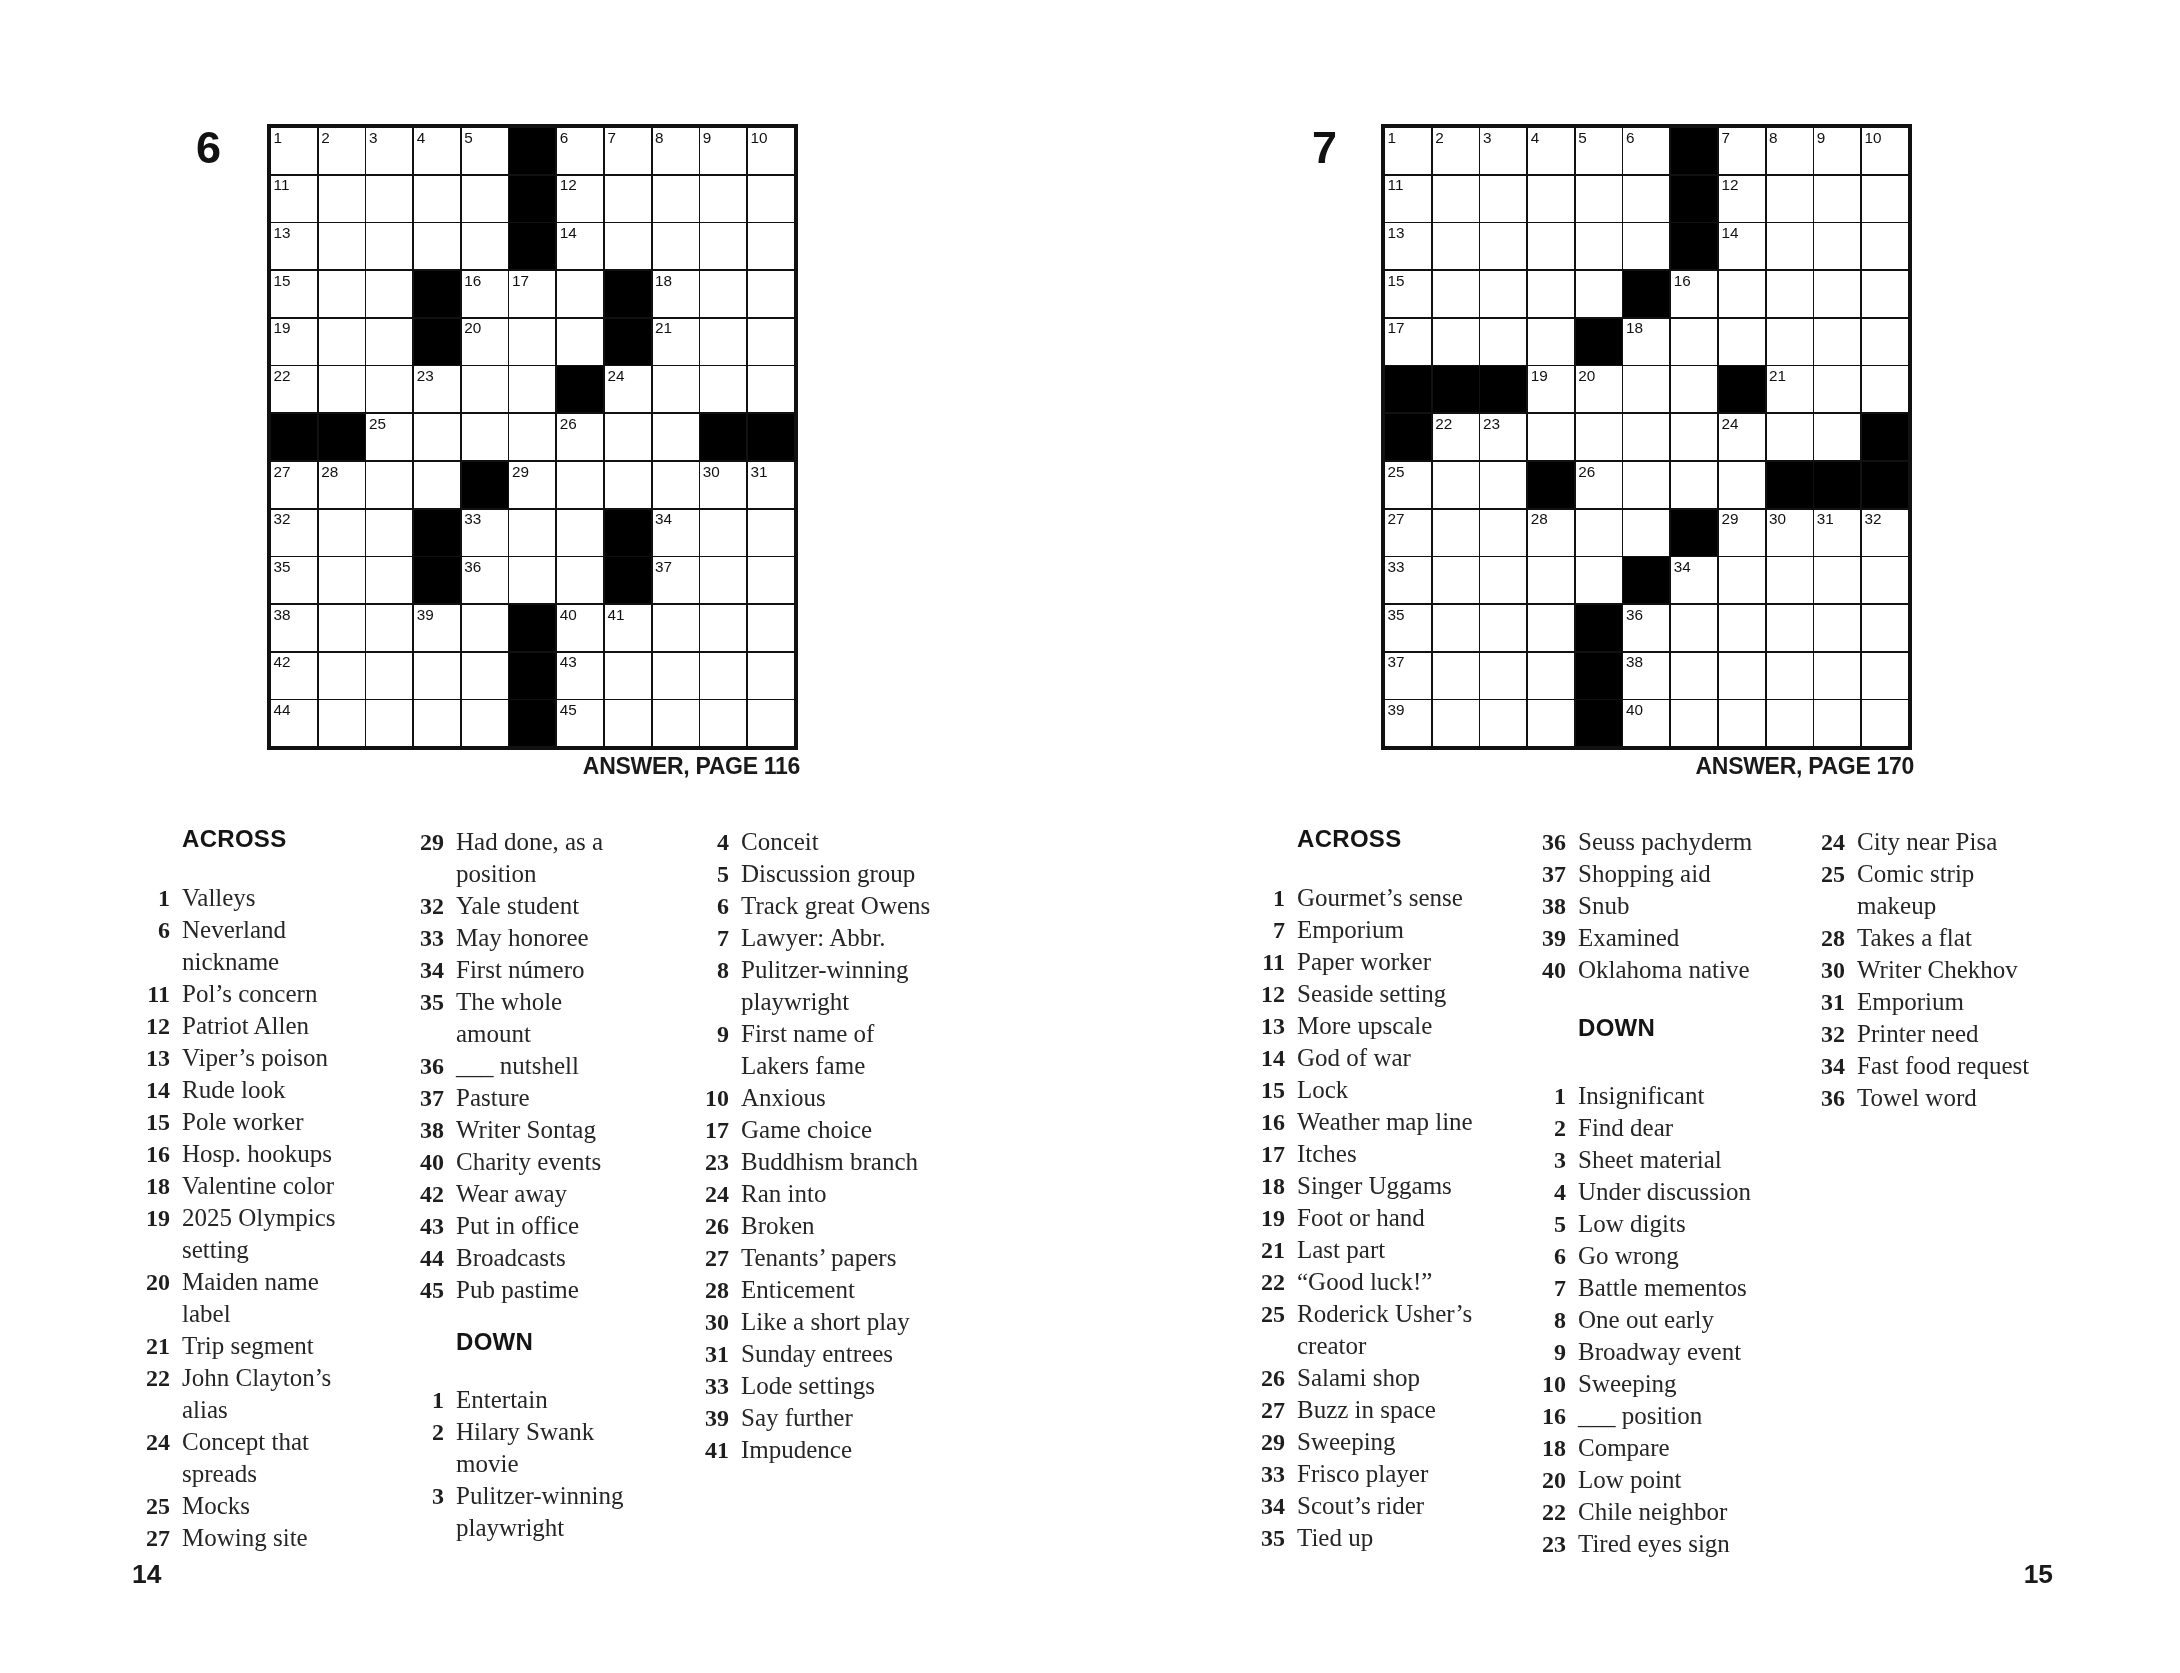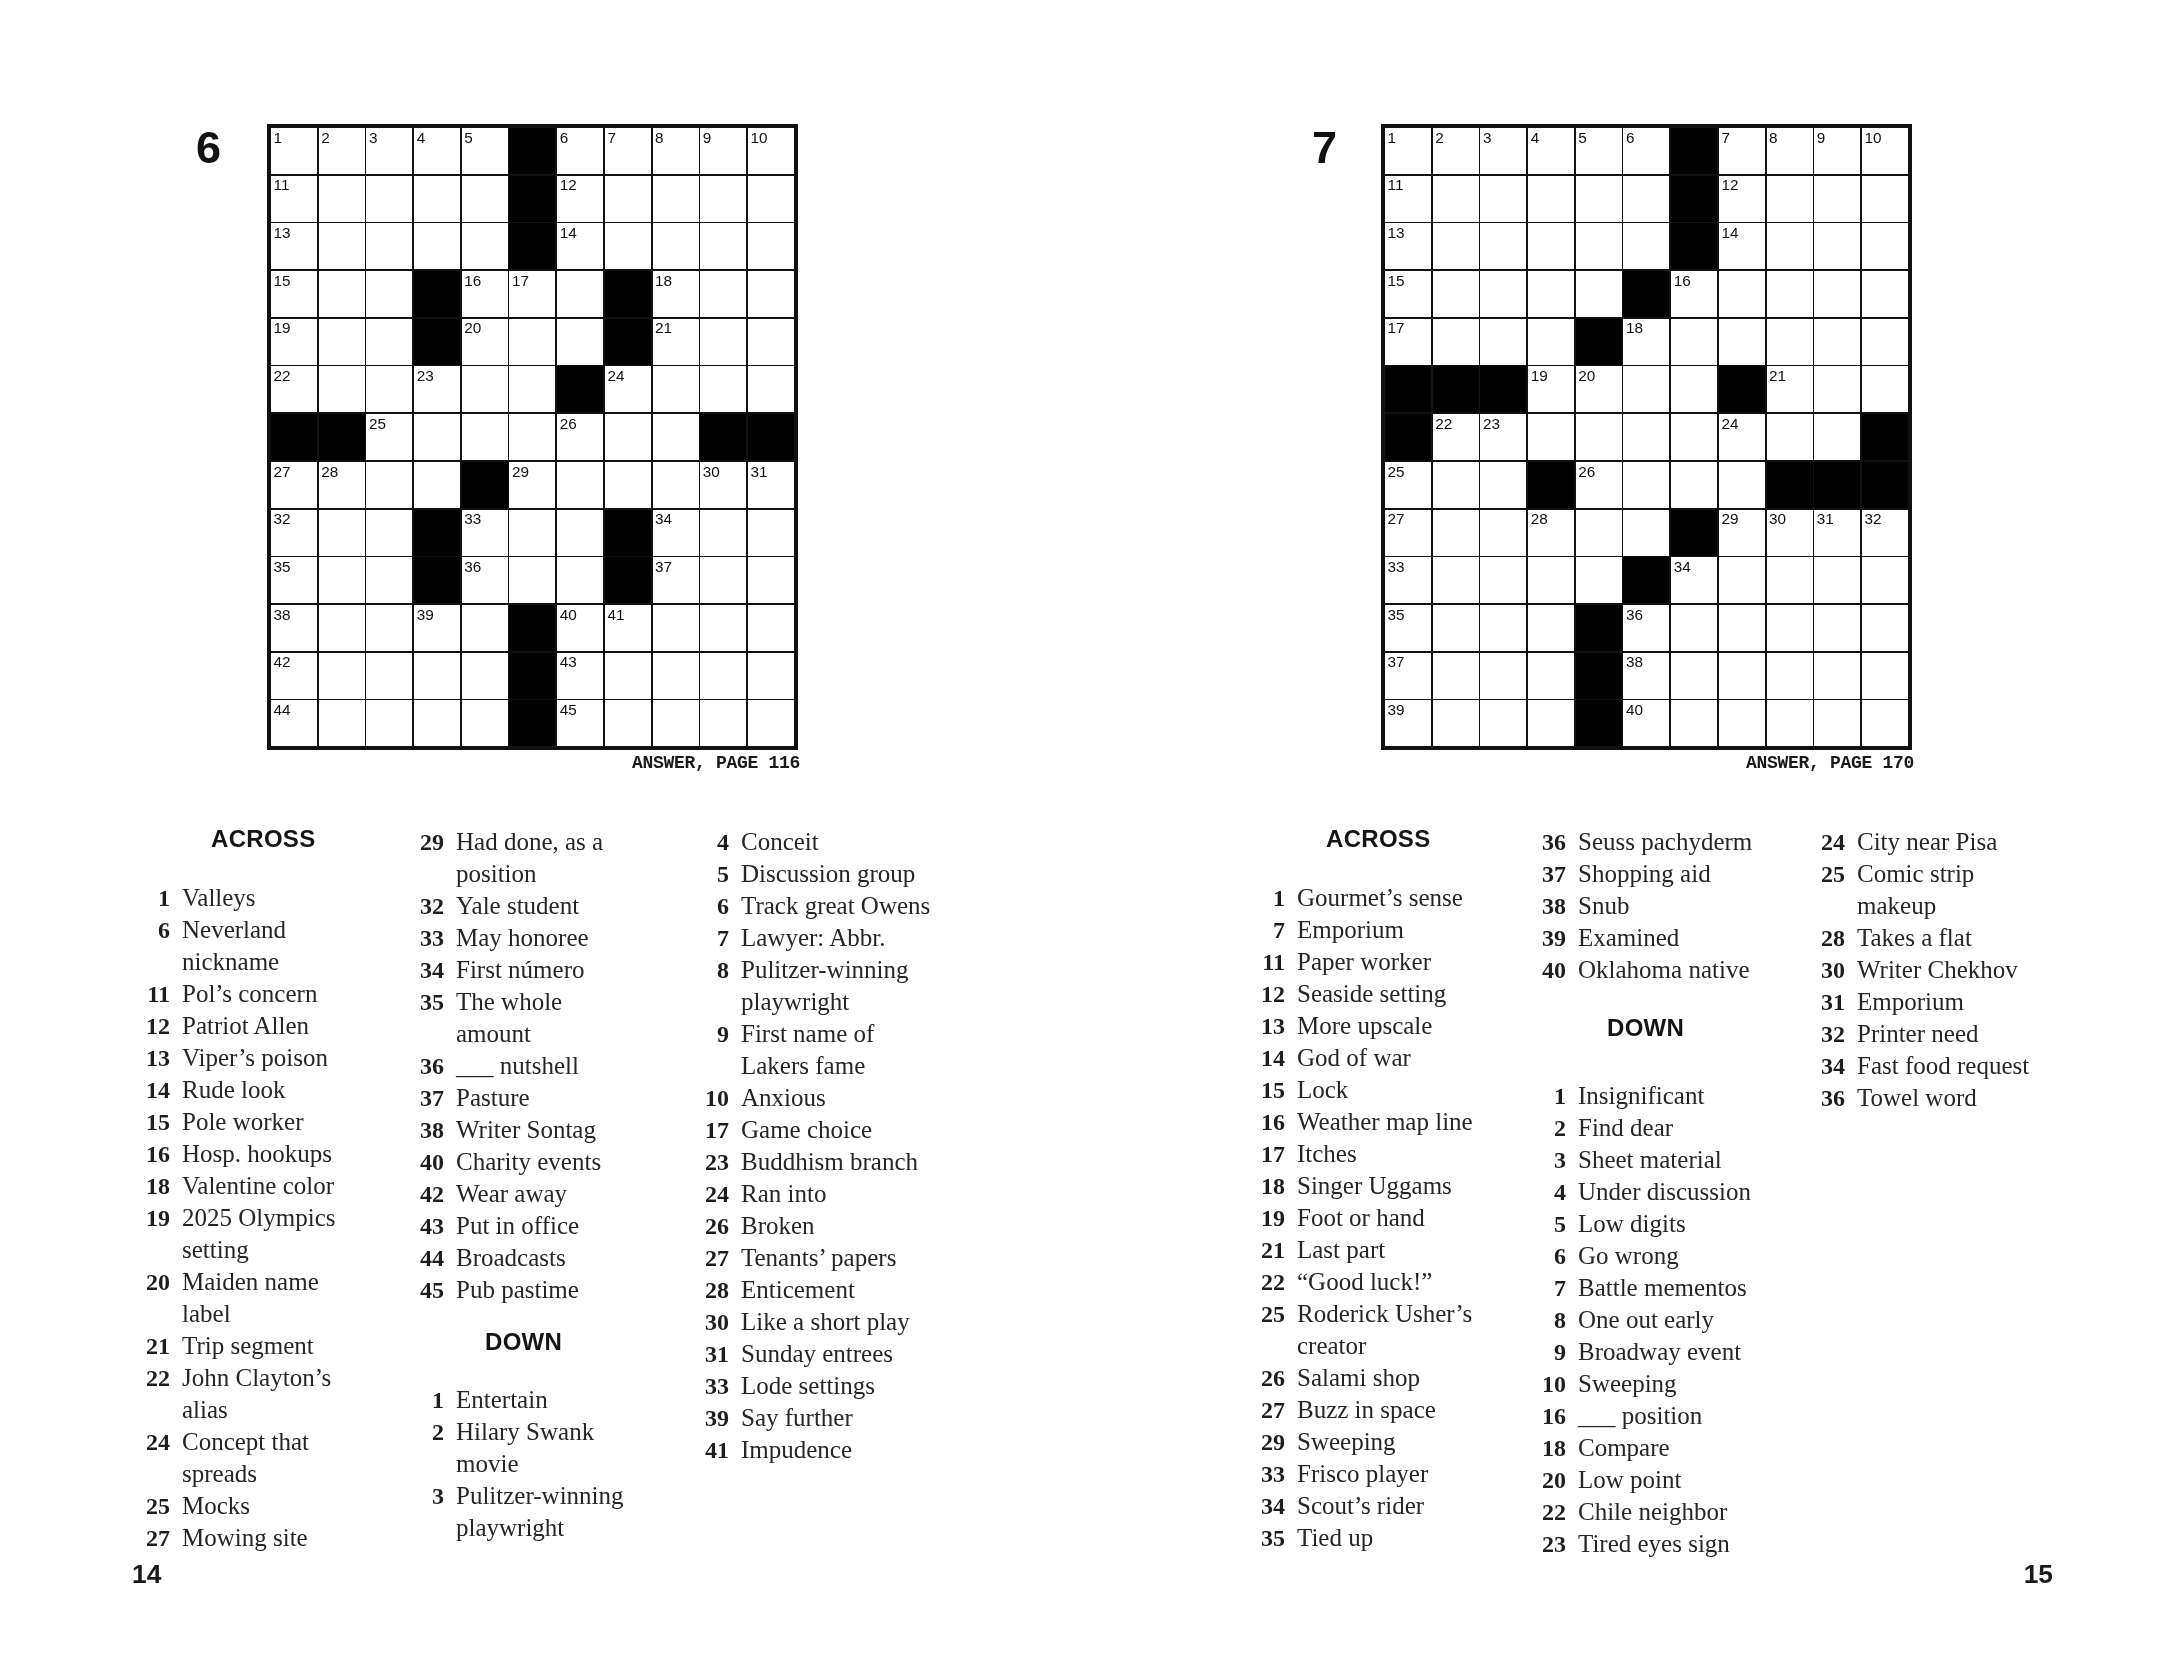--- a/index.html
+++ b/index.html
@@ -14,34 +14,34 @@
   .grid{position:absolute;display:grid;gap:1.7px;background:#111;border:4.3px solid #111;
         grid-template-columns:repeat(11,46px);grid-auto-rows:46px;}
   .grid-left{left:267px;top:124px;}
   .grid-right{left:1381px;top:124px;}
   .cell{background:#fff;position:relative;}
   .cell.black{background:#000;}
   .cell .cn{position:absolute;left:2.6px;top:1.7px;font-family:"Liberation Sans", sans-serif;
             font-size:15.3px;line-height:1;color:#111;}
   
   .answer-note{position:absolute;width:533px;text-align:right;top:753px;
-               font-family:Liberation Mono, monospace;font-weight:bold;font-size:18px;
+               font-family:Liberation Sans, sans-serif;font-weight:bold;font-size:23px;
                letter-spacing:-0.3px;color:#1a1a1a;}
   .an-left{left:267px;}
   .an-right{left:1381px;}
   
   .clue-col{position:absolute;width:281px;}
   .col-l1{left:134px;top:823px;}
   .col-l2{left:408px;top:826px;}
   .col-l3{left:693px;top:826px;}
   .col-r1{left:1249px;top:823px;}
   .col-r2{left:1530px;top:826px;}
   .col-r3{left:1809px;top:826px;}
   .clue-head{font-family:"Liberation Sans", sans-serif;font-weight:bold;font-size:24px;
-             color:#151515;line-height:32px;margin-left:77px;letter-spacing:0.3px;}
+             color:#151515;line-height:32px;margin-left:48px;letter-spacing:0.3px;}
   .cl{line-height:32px;font-size:25px;white-space:nowrap;}
   .cl .num{display:inline-block;width:36px;margin-right:12px;text-align:right;
            font-weight:bold;font-size:24px;color:#1e1e1e;}
   .cl.cont{padding-left:48px;}
   .gap{width:100%;}
   
   .page-number{position:absolute;font-family:"Liberation Sans", sans-serif;font-weight:bold;
                font-size:26.4px;line-height:1;color:#1a1a1a;}
   .folio-left{left:132px;top:1561px;}
   .folio-right{left:2002px;top:1561px;width:51px;text-align:right;}

